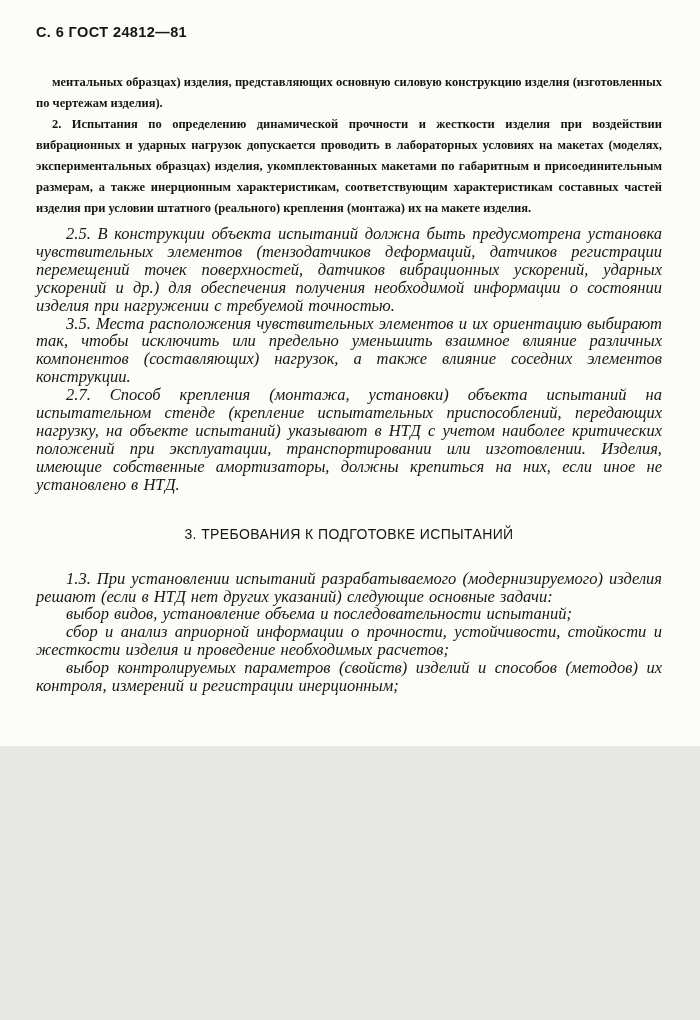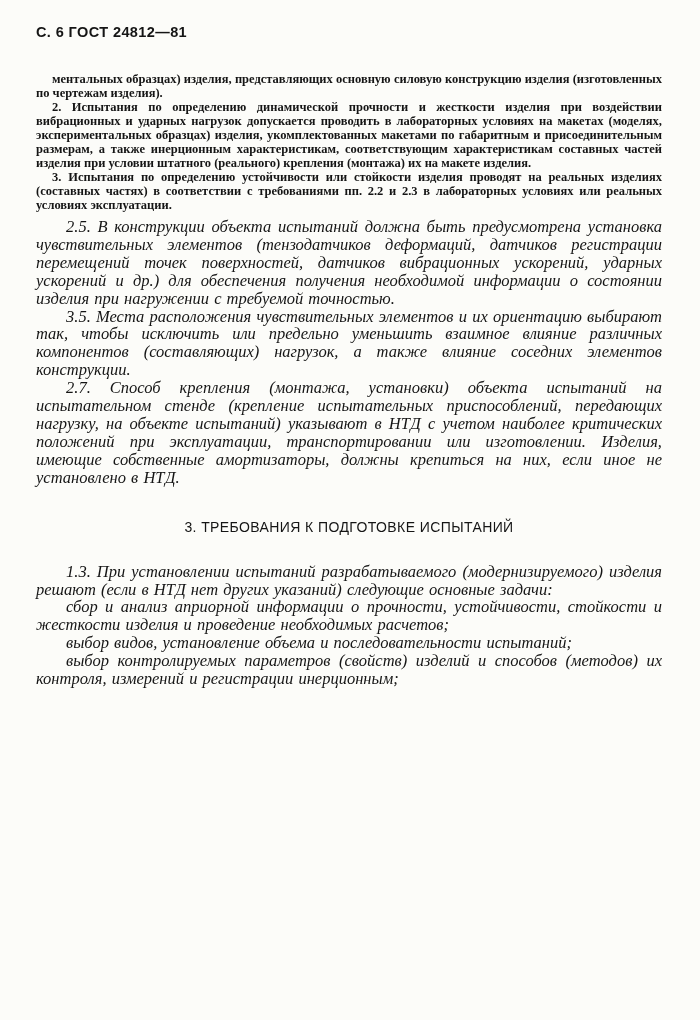--- a/index.html
+++ b/index.html
@@ -3,39 +3,39 @@
 <meta charset="utf-8">
 <style>
   html, body {
     margin: 0;
     padding: 0;
     background: #e8e8e4;
   }
   .page {
     position: relative;
     width: 700px;
-    height: 1020px;
+    height: 746px;
     margin: 0 auto;
     background: #fcfcf9;
     box-sizing: border-box;
     padding: 24px 38px 20px 36px;
     font-family: "Liberation Serif", serif;
     color: #151515;
     overflow: hidden;
   }
   .page-header {
     font-family: "Liberation Sans", sans-serif;
     font-weight: bold;
     font-size: 14.5px;
     letter-spacing: 0.4px;
     margin-bottom: 32px;
   }
   .notes-block {
     font-size: 12.5px;
-    line-height: 14px;
+    line-height: 21px;
     font-weight: bold;
     text-align: justify;
   }
   .notes-block p {
     margin: 0;
     text-indent: 16px;
   }
   .body-block {
     margin-top: 6px;
     font-size: 16.5px;
@@ -62,31 +62,30 @@
 
 <div class="page">
 
   <div class="page-header">
     <span>С. 6 ГОСТ 24812—81</span>
   </div>
 
   <div class="notes-block">
     <p>ментальных образцах) изделия, представляющих основную силовую конструкцию изделия (изготовленных по чертежам изделия).</p>
     <p>2. Испытания по определению динамической прочности и жесткости изделия при воздействии вибрационных и ударных нагрузок допускается проводить в лабораторных условиях на макетах (моделях, экспериментальных образцах) изделия, укомплектованных макетами по габаритным и присоединительным размерам, а также инерционным характеристикам, соответствующим характеристикам составных частей изделия при условии штатного (реального) крепления (монтажа) их на макете изделия.</p>
-    <p>3. Испытания по определению устойчивости или стойкости изделия проводят на реальных изделиях (составных частях) в соответствии с требованиями пп. 2.2 и 2.3 в лабораторных условиях или реальных условиях эксплуатации.</p>
   </div>
 
   <div class="body-block">
     <p>2.5. В конструкции объекта испытаний должна быть предусмотрена установка чувствительных элементов (тензодатчиков деформаций, датчиков регистрации перемещений точек поверхностей, датчиков вибрационных ускорений, ударных ускорений и др.) для обеспечения получения необходимой информации о состоянии изделия при нагружении с требуемой точностью.</p>
     <p>3.5. Места расположения чувствительных элементов и их ориентацию выбирают так, чтобы исключить или предельно уменьшить взаимное влияние различных компонентов (составляющих) нагрузок, а также влияние соседних элементов конструкции.</p>
     <p>2.7. Способ крепления (монтажа, установки) объекта испытаний на испытательном стенде (крепление испытательных приспособлений, передающих нагрузку, на объекте испытаний) указывают в НТД с учетом наиболее критических положений при эксплуатации, транспортировании или изготовлении. Изделия, имеющие собственные амортизаторы, должны крепиться на них, если иное не установлено в НТД.</p>
   </div>
 
   <h2 class="section-heading">3. ТРЕБОВАНИЯ К ПОДГОТОВКЕ ИСПЫТАНИЙ</h2>
 
   <div class="body-block">
     <p>1.3. При установлении испытаний разрабатываемого (модернизируемого) изделия решают (если в НТД нет других указаний) следующие основные задачи:</p>
+    <p>выбор видов, установление объема и последовательности испытаний;</p>
     <p>сбор и анализ априорной информации о прочности, устойчивости, стойкости и жесткости изделия и проведение необходимых расчетов;</p>
-    <p>выбор видов, установление объема и последовательности испытаний;</p>
     <p>выбор контролируемых параметров (свойств) изделий и способов (методов) их контроля, измерений и регистрации инерционным;</p>
   </div>
 
 </div>
 
 </body></html>

